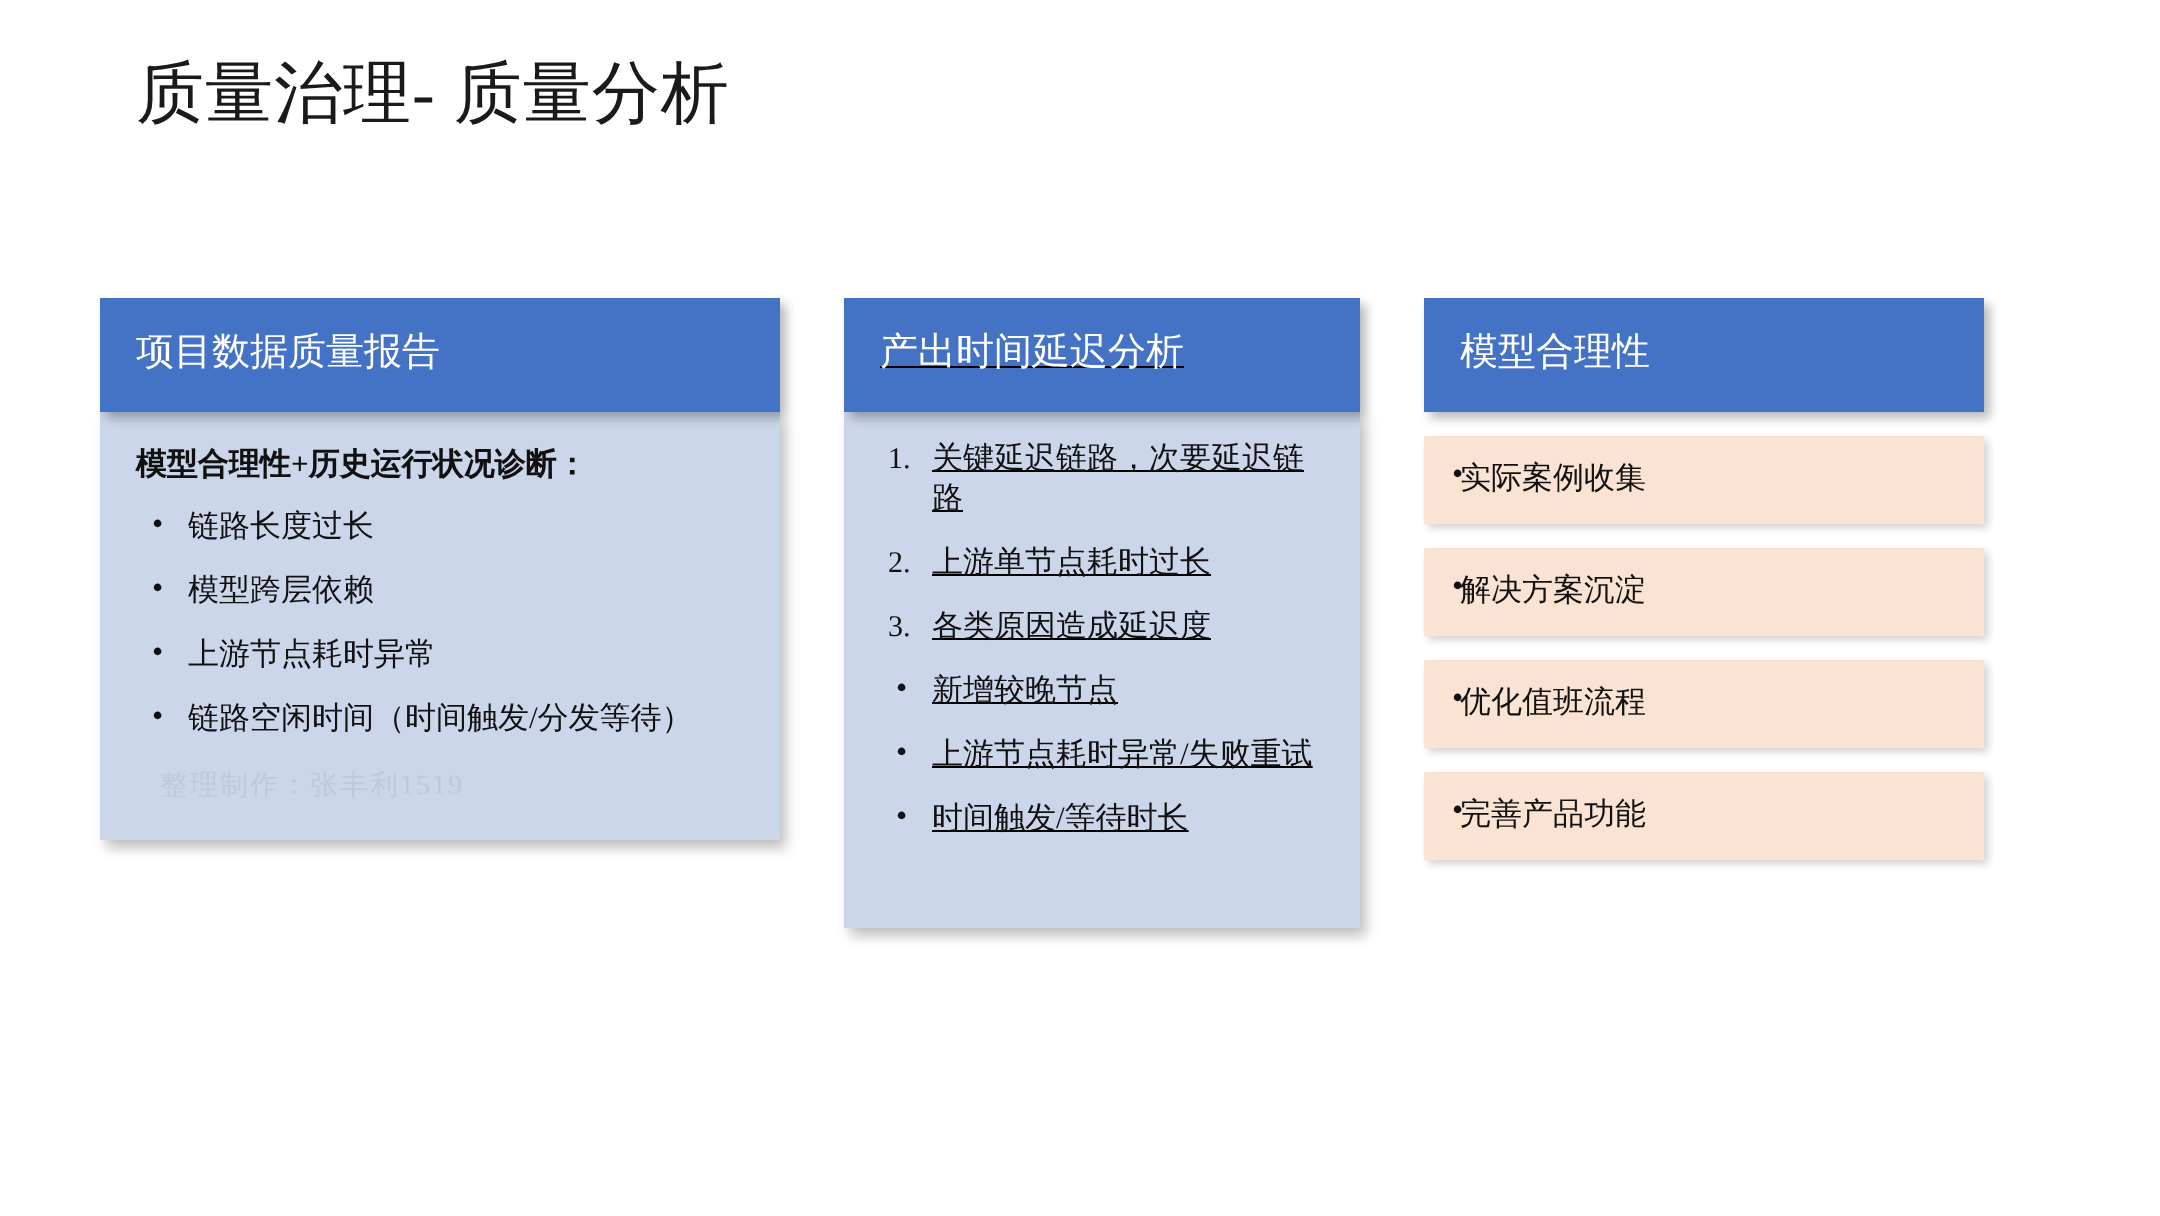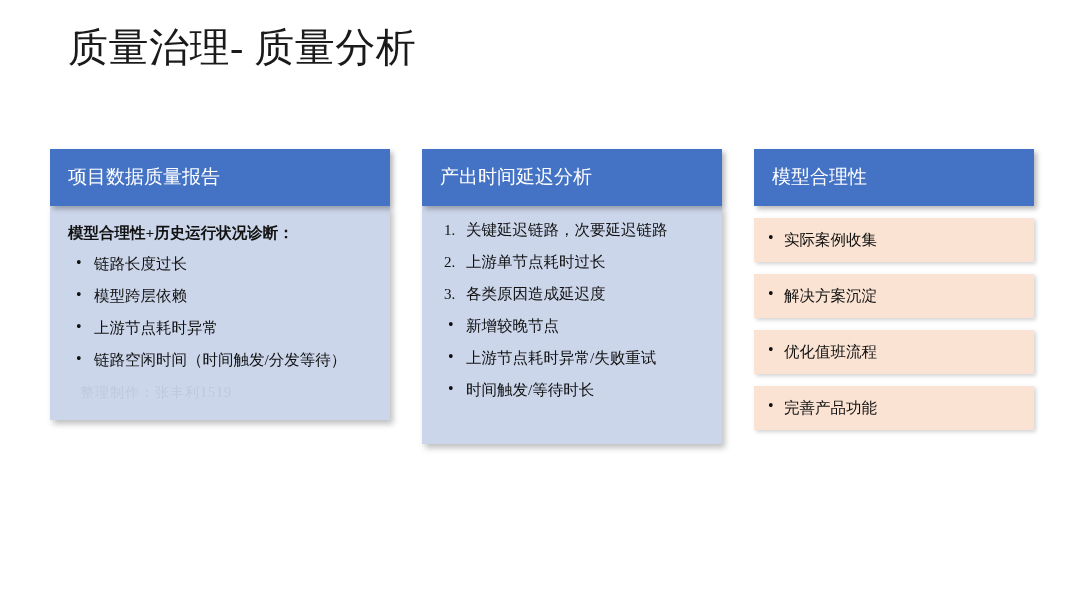--- a/index.html
+++ b/index.html
@@ -18,42 +18,42 @@
   .slide {
     position: absolute;
     inset: 0;
     background: #ffffff;
   }
   .slide-title {
     position: absolute;
     left: 68px;
     top: 26px;
     font-family: "Liberation Serif", serif;
-    font-size: 40px;
+    font-size: 34px;
     line-height: 44px;
     color: #1a1a1a;
     letter-spacing: 0.5px;
     white-space: nowrap;
   }
 
   .columns {
     position: absolute;
     left: 50px;
     top: 149px;
     width: 1010px;
     display: flex;
     gap: 32px;
     align-items: flex-start;
   }
   .column {
     width: 340px;
     position: relative;
   }
   .column.col-1 { width: 340px; }
-  .column.col-2 { width: 300px; }
+  .column.col-2 { width: 258px; text-decoration: underline; }
   .column.col-3 { width: 280px; }
 
   .card-header {
     background: #4472c4;
     color: #ffffff;
     font-family: "Liberation Serif", serif;
     font-size: 19px;
     line-height: 24px;
     padding: 16px 18px 17px 18px;
     box-shadow: 3px 3px 5px rgba(0,0,0,0.28);
@@ -135,21 +135,21 @@
 
   .chip-list {
     margin-top: 0;
   }
   .chip {
     background: #fae3d3;
     font-family: "Liberation Serif", serif;
     font-size: 15.5px;
     line-height: 20px;
     color: #111;
-    padding: 12px 14px 12px 30px;
+    padding: 12px 14px 12px 18px;
     margin-bottom: 12px;
     position: relative;
     box-shadow: 2px 2px 4px rgba(0,0,0,0.18);
     box-sizing: border-box;
   }
   .chip:last-child { margin-bottom: 0; }
   .chip::before {
     content: "•";
     position: absolute;
     left: 14px;

